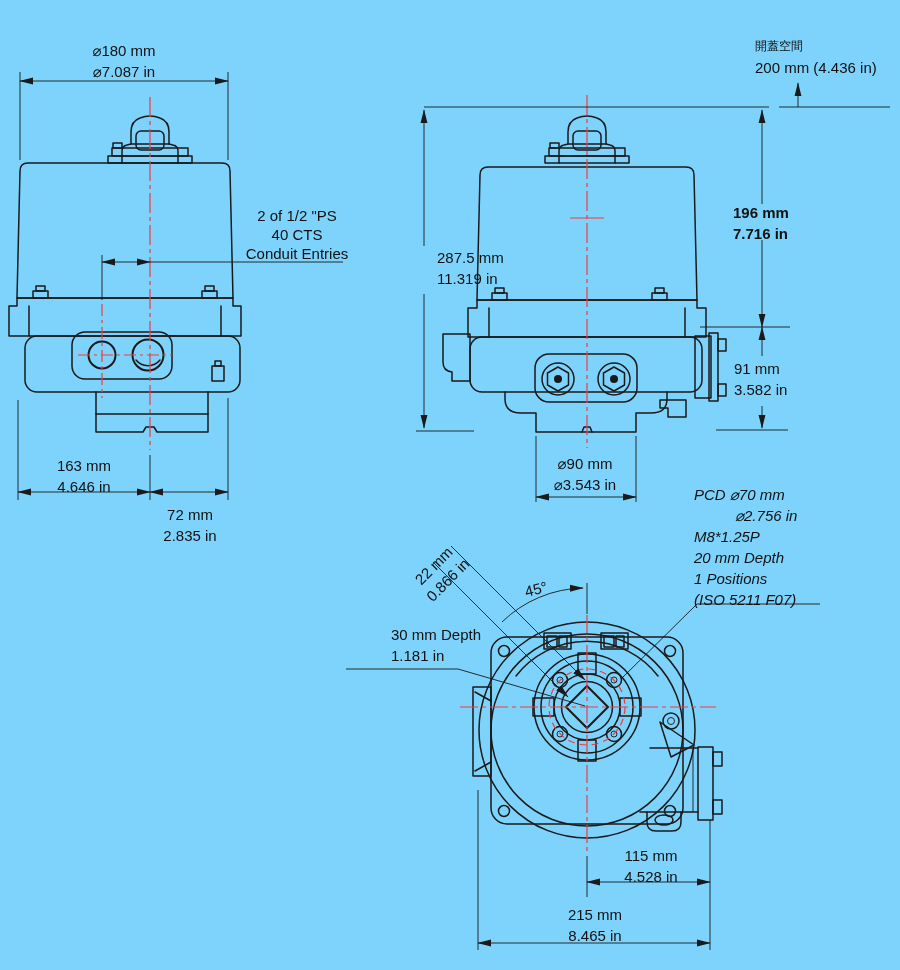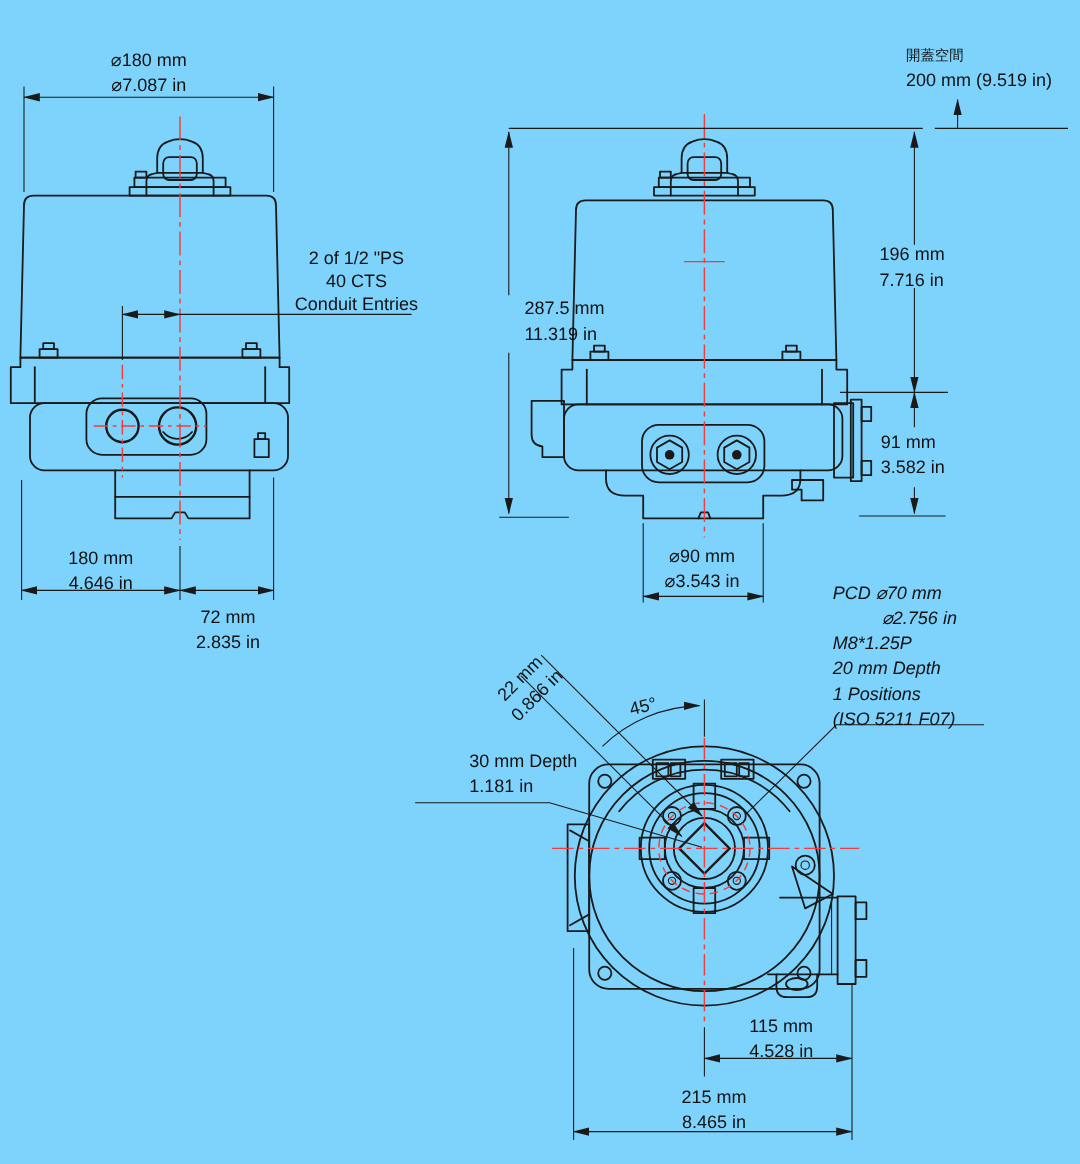--- a/index.html
+++ b/index.html
@@ -227,35 +227,35 @@
   </g>
 </svg>
 
 <div class="lbl ctr" style="left:124px;top:40px;">
   <div>⌀180 mm</div>
   <div>⌀7.087 in</div>
 </div>
 
 <div class="lbl" style="left:755px;top:36px;">
   <div class="cn">開蓋空間</div>
-  <div>200 mm (9.519 in)</div>
+  <div>200 mm (4.436 in)</div>
 </div>
 
 <div class="lbl ctr" style="left:297px;top:206px;line-height:19px;">
   <div>2 of 1/2 "PS</div>
   <div>40 CTS</div>
   <div>Conduit Entries</div>
 </div>
 
 <div class="lbl" style="left:389px;top:247px;margin-left:48px;">
   <div>287.5 mm</div>
   <div>11.319 in</div>
 </div>
 
-<div class="lbl" style="left:733px;top:202px;">
+<div class="lbl" style="left:733px;top:202px;font-weight:bold;">
   <div>196 mm</div>
   <div>7.716 in</div>
 </div>
 
 <div class="lbl" style="left:734px;top:358px;">
   <div>91 mm</div>
   <div>3.582 in</div>
 </div>
 
 <div class="lbl ctr" style="left:585px;top:453px;">
@@ -290,21 +290,21 @@
   <div>115 mm</div>
   <div>4.528 in</div>
 </div>
 
 <div class="lbl ctr" style="left:595px;top:904px;">
   <div>215 mm</div>
   <div>8.465 in</div>
 </div>
 
 <div class="lbl ctr" style="left:84px;top:455px;">
-  <div>180 mm</div>
+  <div>163 mm</div>
   <div>4.646 in</div>
 </div>
 
 <div class="lbl ctr" style="left:190px;top:460px;margin-top:44px;">
   <div>72 mm</div>
   <div>2.835 in</div>
 </div>
 
 </div>
 

